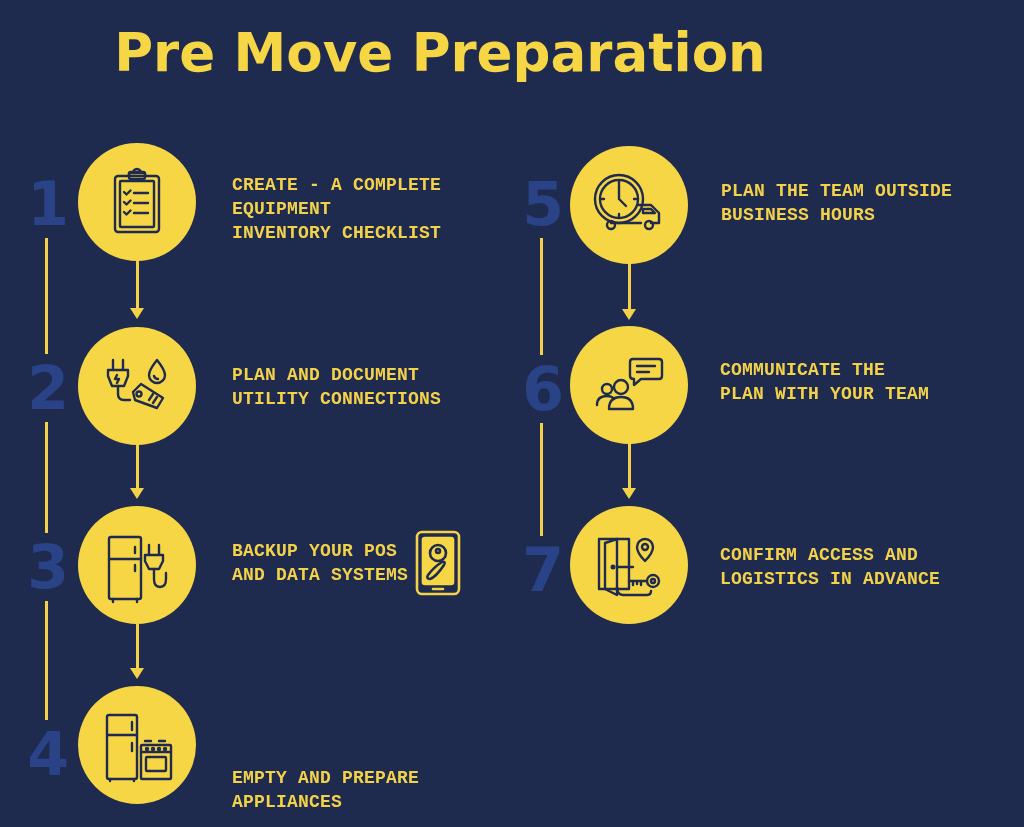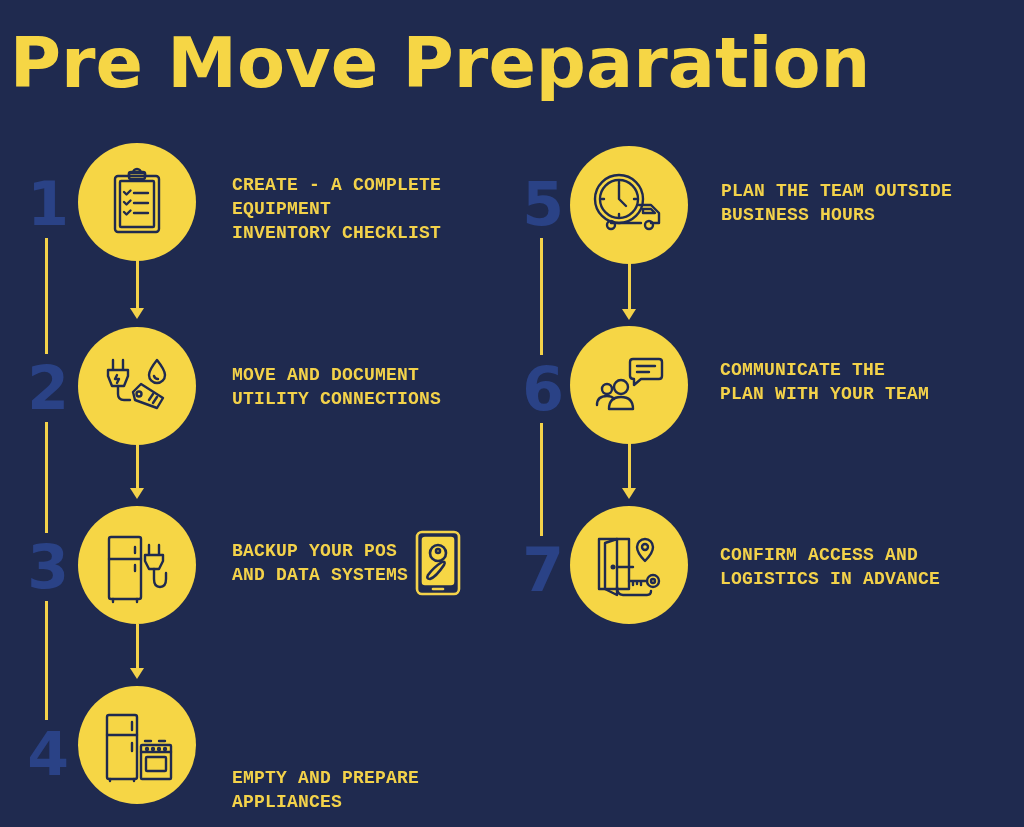--- a/index.html
+++ b/index.html
@@ -6,21 +6,21 @@
   body {
     width: 1024px; height: 827px; overflow: hidden;
     background: #1f2a4f;
     font-family: "DejaVu Sans", sans-serif;
     position: relative;
   }
   .title {
     position: absolute; left: 0; top: 22px; width: 880px;
     text-align: center; color: #f6d645;
     font-family: "DejaVu Sans", sans-serif; font-weight: bold;
-    font-size: 70px; letter-spacing: 0px;
+    font-size: 53px; letter-spacing: 0px;
   }
   .vline { position: absolute; width: 3px; background: #f3d24a; }
   .num {
     position: absolute; width: 70px; text-align: center;
     color: #2a4286; font-family: "DejaVu Sans", sans-serif; font-weight: bold;
     font-size: 60px; line-height: 60px;
     background: #1f2a4f; padding: 4px 0;
   }
   .circle {
     position: absolute; width: 118px; height: 118px; border-radius: 50%;
@@ -169,21 +169,21 @@
     <path d="M40 56 h18 M44 56 v4 M48 56 v3 M52 56 v4"></path>
     <circle cx="64" cy="56" r="6"></circle>
     <circle cx="64" cy="56" r="2"></circle>
     <path d="M28 62 q0 8 6 8 h24 q4 0 4 -4"></path>
   </svg>
 </div>
 
 <div class="label" style="left:232px; top:173px;">CREATE - A COMPLETE
 EQUIPMENT
 INVENTORY CHECKLIST</div>
-<div class="label" style="left:232px; top:363px;">MOVE AND DOCUMENT
+<div class="label" style="left:232px; top:363px;">PLAN AND DOCUMENT
 UTILITY CONNECTIONS</div>
 <div class="label" style="left:232px; top:539px;">BACKUP YOUR POS
 AND DATA SYSTEMS</div>
 <div class="label" style="left:232px; top:723px;margin-top:43px;">EMPTY AND PREPARE
 APPLIANCES</div>
 <div class="label" style="left:721px; top:179px;">PLAN THE TEAM OUTSIDE
 BUSINESS HOURS</div>
 <div class="label" style="left:720px; top:358px;">COMMUNICATE THE
 PLAN WITH YOUR TEAM</div>
 <div class="label" style="left:720px; top:543px;">CONFIRM ACCESS AND

